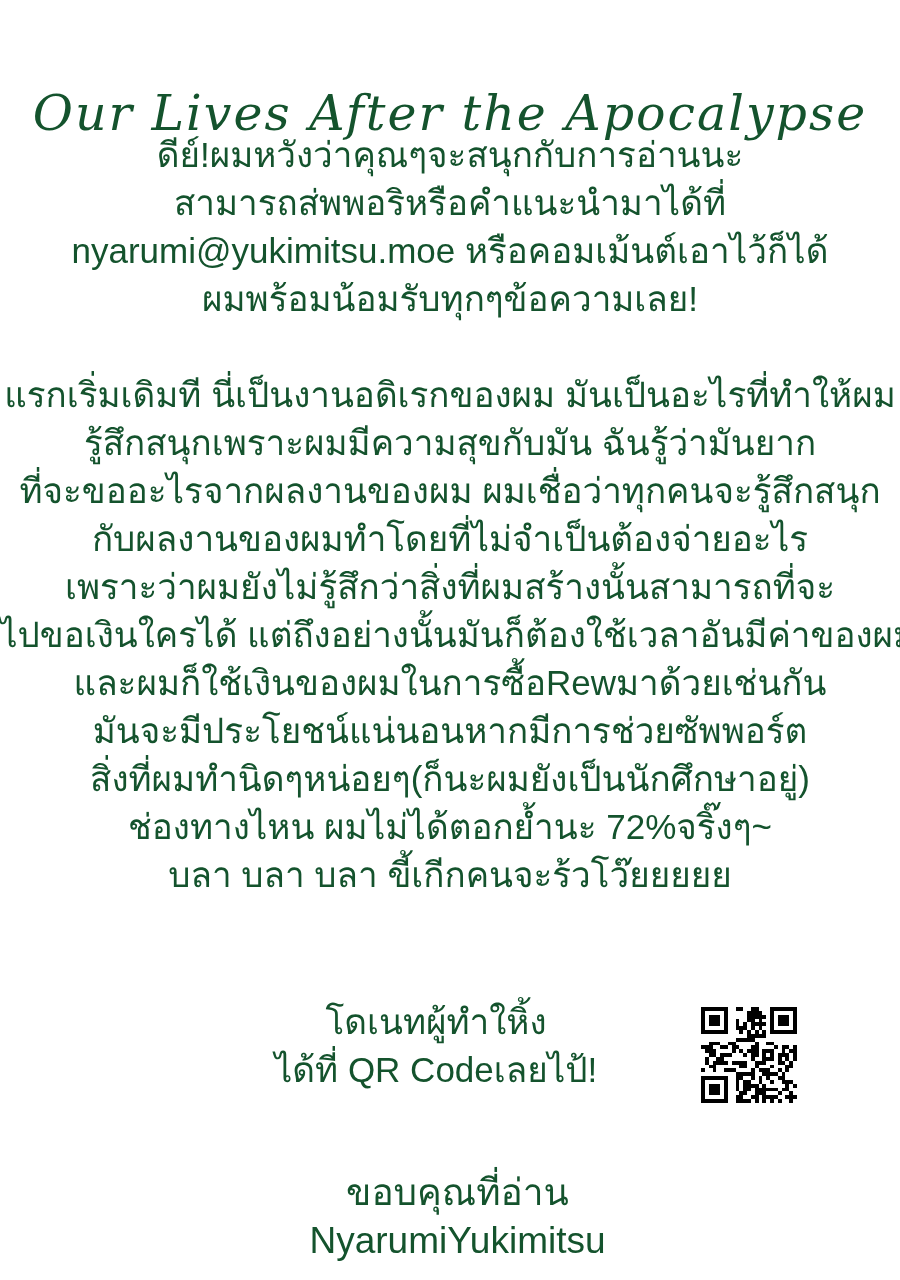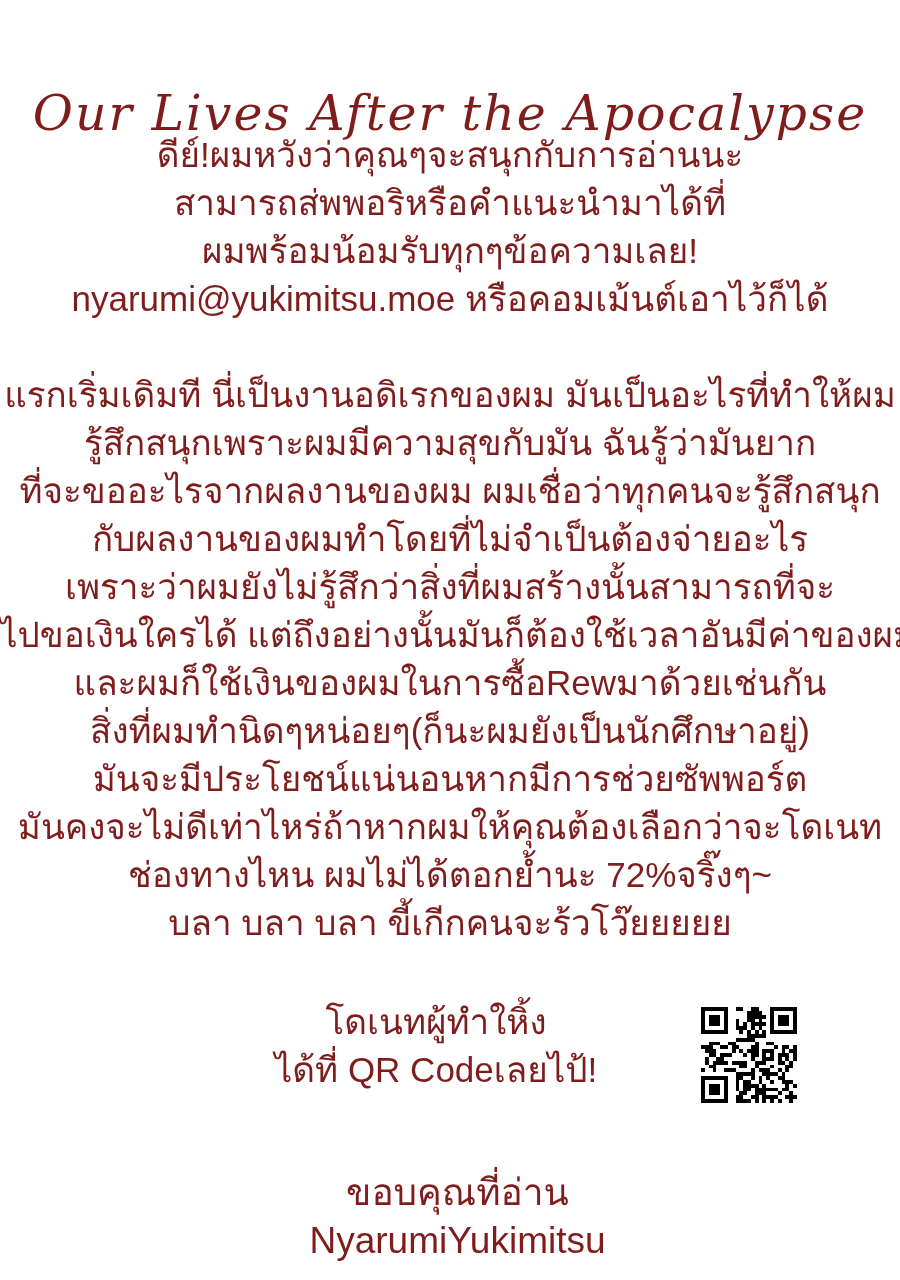--- a/index.html
+++ b/index.html
@@ -5,21 +5,21 @@
   html, body {
     margin: 0;
     padding: 0;
     background: #ffffff;
   }
   .page {
     position: relative;
     width: 900px;
     height: 1280px;
     background: #ffffff;
-    color: #7f1d1d;
+    color: #14532d;
     font-family: "Liberation Sans", sans-serif;
     overflow: hidden;
   }
   .abs {
     position: absolute;
     left: 0;
     width: 900px;
     text-align: center;
   }
   .title {
@@ -57,35 +57,34 @@
 </head>
 <body>
 
 <div class="page">
 
   <h1 class="abs title">Our Lives After the Apocalypse</h1>
 
   <div class="abs intro">
     <div class="line">ดีย์!ผมหวังว่าคุณๆจะสนุกกับการอ่านนะ</div>
     <div class="line">สามารถส่พพอริหรือคำแนะนำมาได้ที่</div>
+    <div class="line">nyarumi@yukimitsu.moe หรือคอมเม้นต์เอาไว้ก็ได้</div>
     <div class="line">ผมพร้อมน้อมรับทุกๆข้อความเลย!</div>
-    <div class="line">nyarumi@yukimitsu.moe หรือคอมเม้นต์เอาไว้ก็ได้</div>
   </div>
 
   <div class="abs body-text">
     <div class="line">แรกเริ่มเดิมที นี่เป็นงานอดิเรกของผม มันเป็นอะไรที่ทำให้ผม</div>
     <div class="line">รู้สึกสนุกเพราะผมมีความสุขกับมัน ฉันรู้ว่ามันยาก</div>
     <div class="line">ที่จะขออะไรจากผลงานของผม ผมเชื่อว่าทุกคนจะรู้สึกสนุก</div>
     <div class="line">กับผลงานของผมทำโดยที่ไม่จำเป็นต้องจ่ายอะไร</div>
     <div class="line">เพราะว่าผมยังไม่รู้สึกว่าสิ่งที่ผมสร้างนั้นสามารถที่จะ</div>
     <div class="line">ไปขอเงินใครได้ แต่ถึงอย่างนั้นมันก็ต้องใช้เวลาอันมีค่าของผม</div>
     <div class="line">และผมก็ใช้เงินของผมในการซื้อRewมาด้วยเช่นกัน</div>
+    <div class="line">มันจะมีประโยชน์แน่นอนหากมีการช่วยซัพพอร์ต</div>
     <div class="line">สิ่งที่ผมทำนิดๆหน่อยๆ(ก็นะผมยังเป็นนักศึกษาอยู่)</div>
-    <div class="line">มันจะมีประโยชน์แน่นอนหากมีการช่วยซัพพอร์ต</div>
-    <div class="line">มันคงจะไม่ดีเท่าไหร่ถ้าหากผมให้คุณต้องเลือกว่าจะโดเนท</div>
     <div class="line">ช่องทางไหน ผมไม่ได้ตอกย้ำนะ 72%จริ๊งๆ~</div>
     <div class="line">บลา บลา บลา ขี้เกีกคนจะร้วโว๊ยยยยย</div>
   </div>
 
   <div class="abs donate-text">
     <div class="line">โดเนทผู้ทำใหิ้ง</div>
     <div class="line">ได้ที่ QR Codeเลยไป้!</div>
   </div>
 
   <div class="qr-box">

